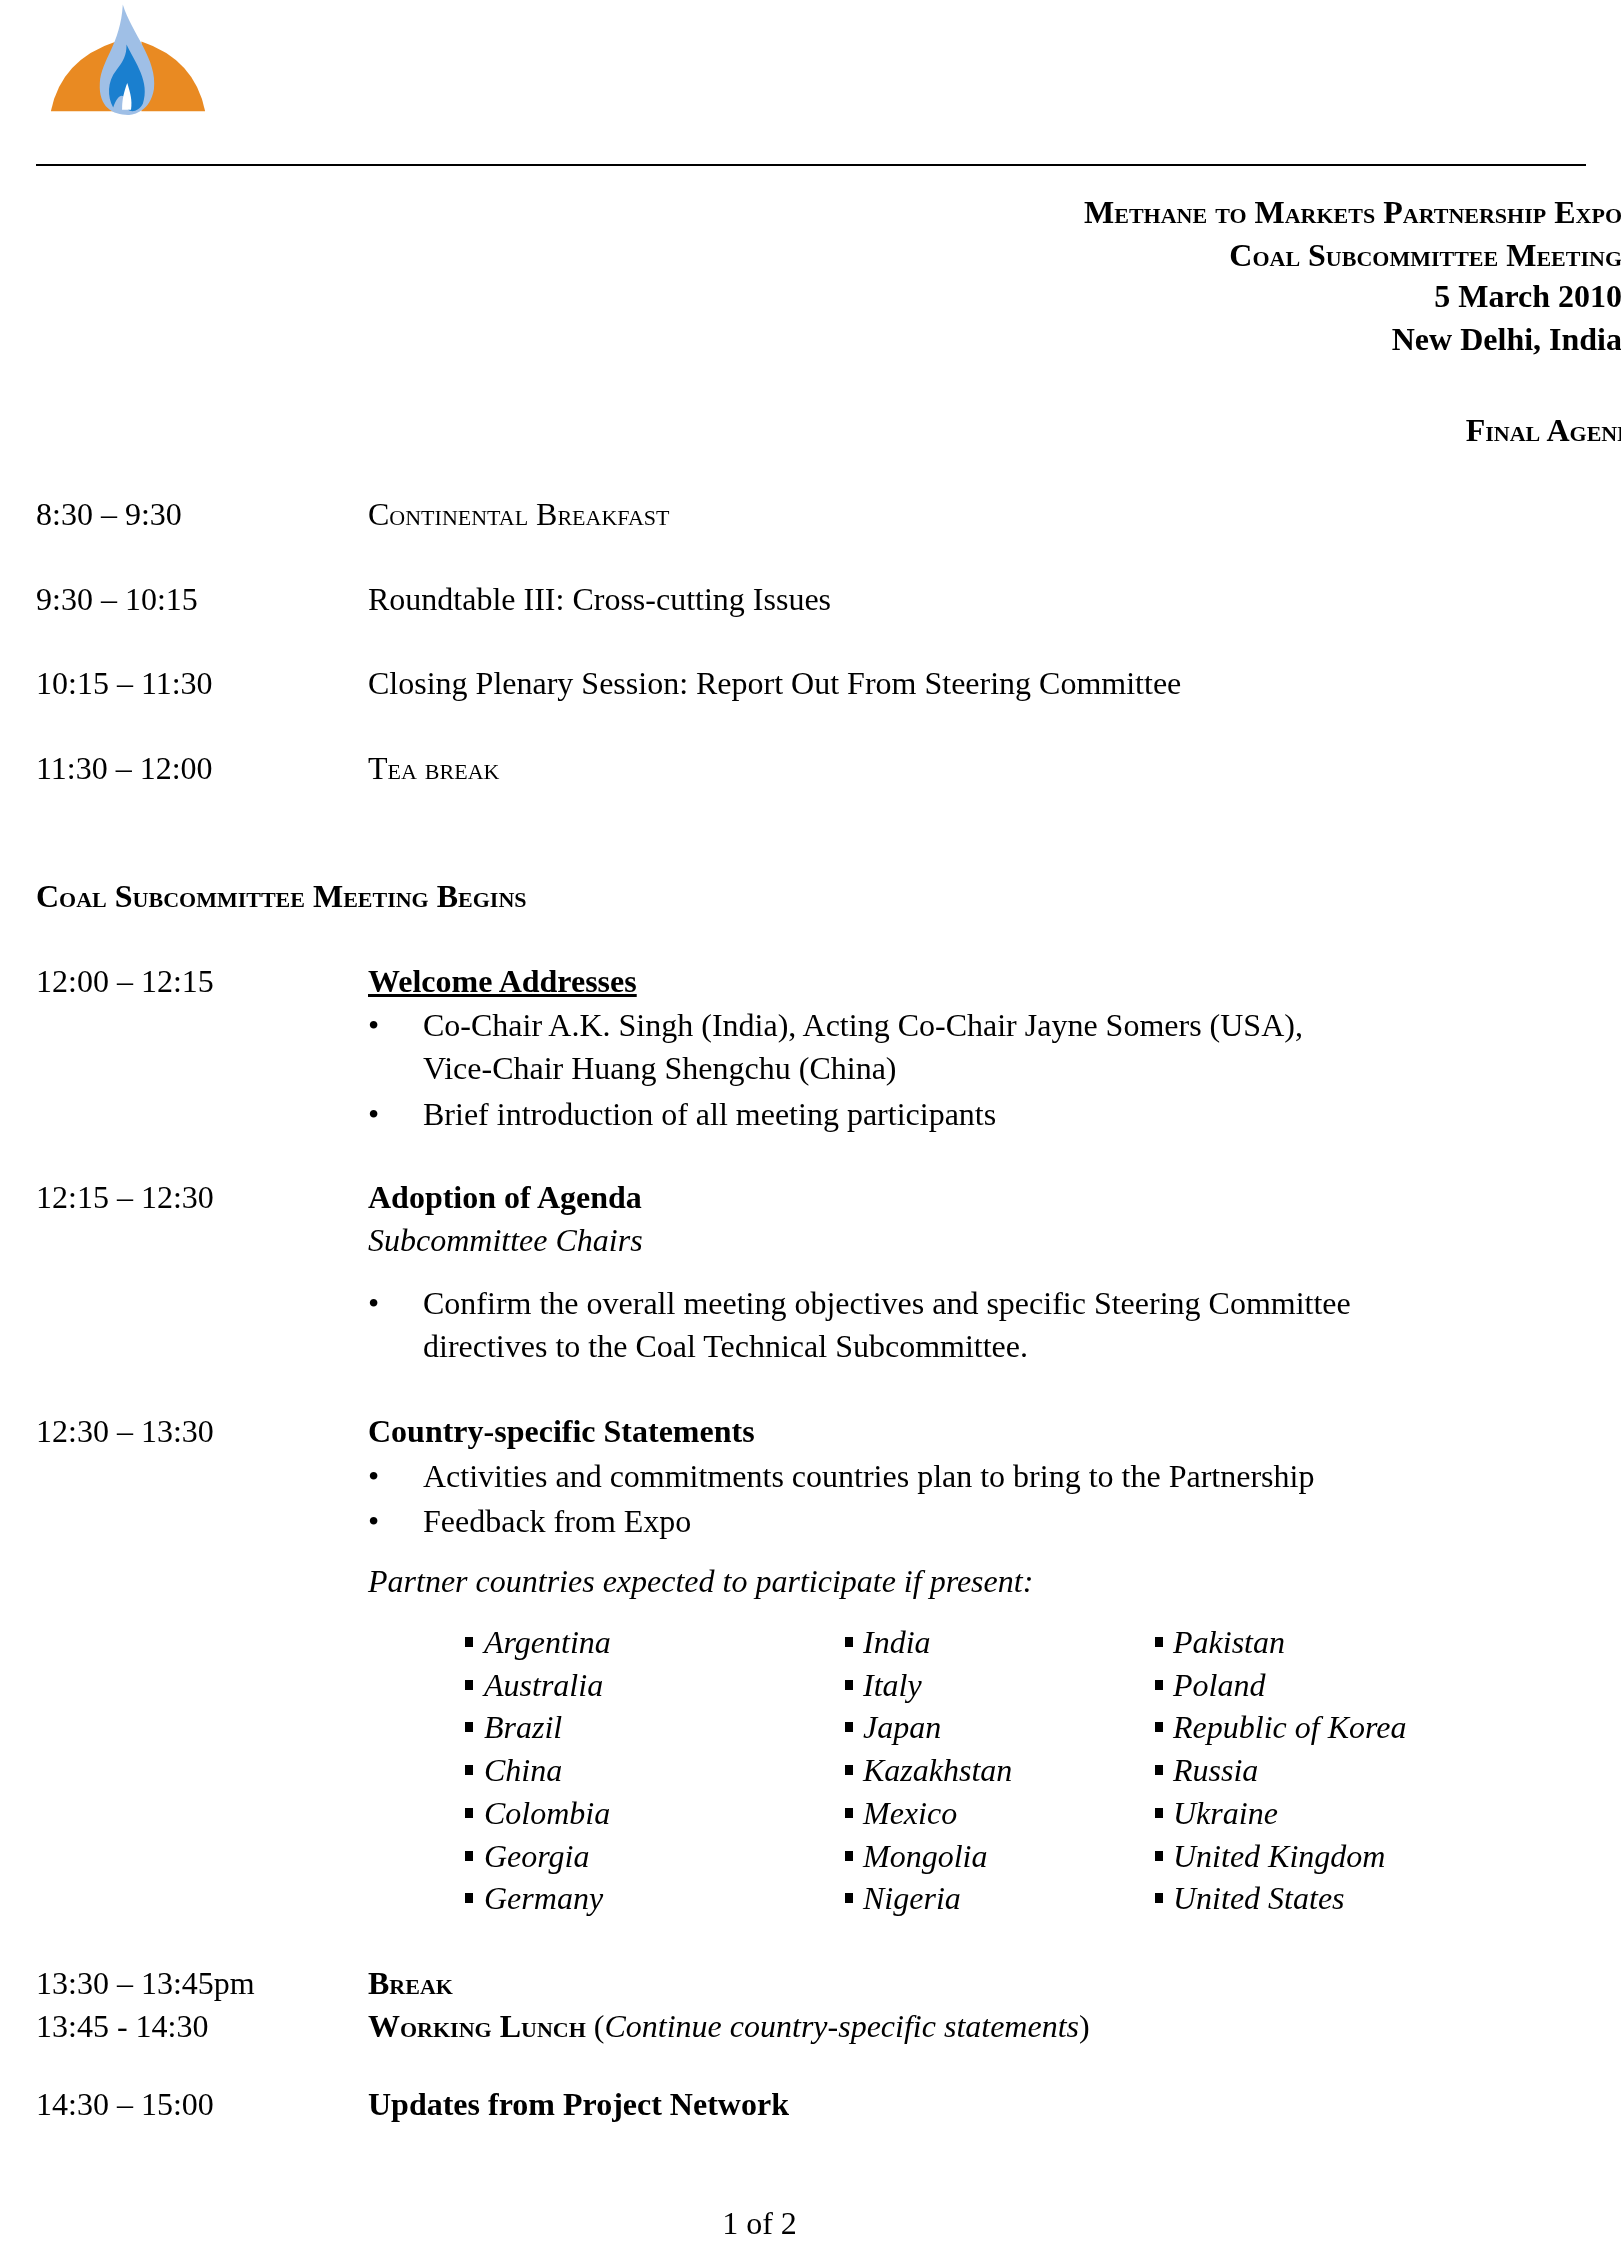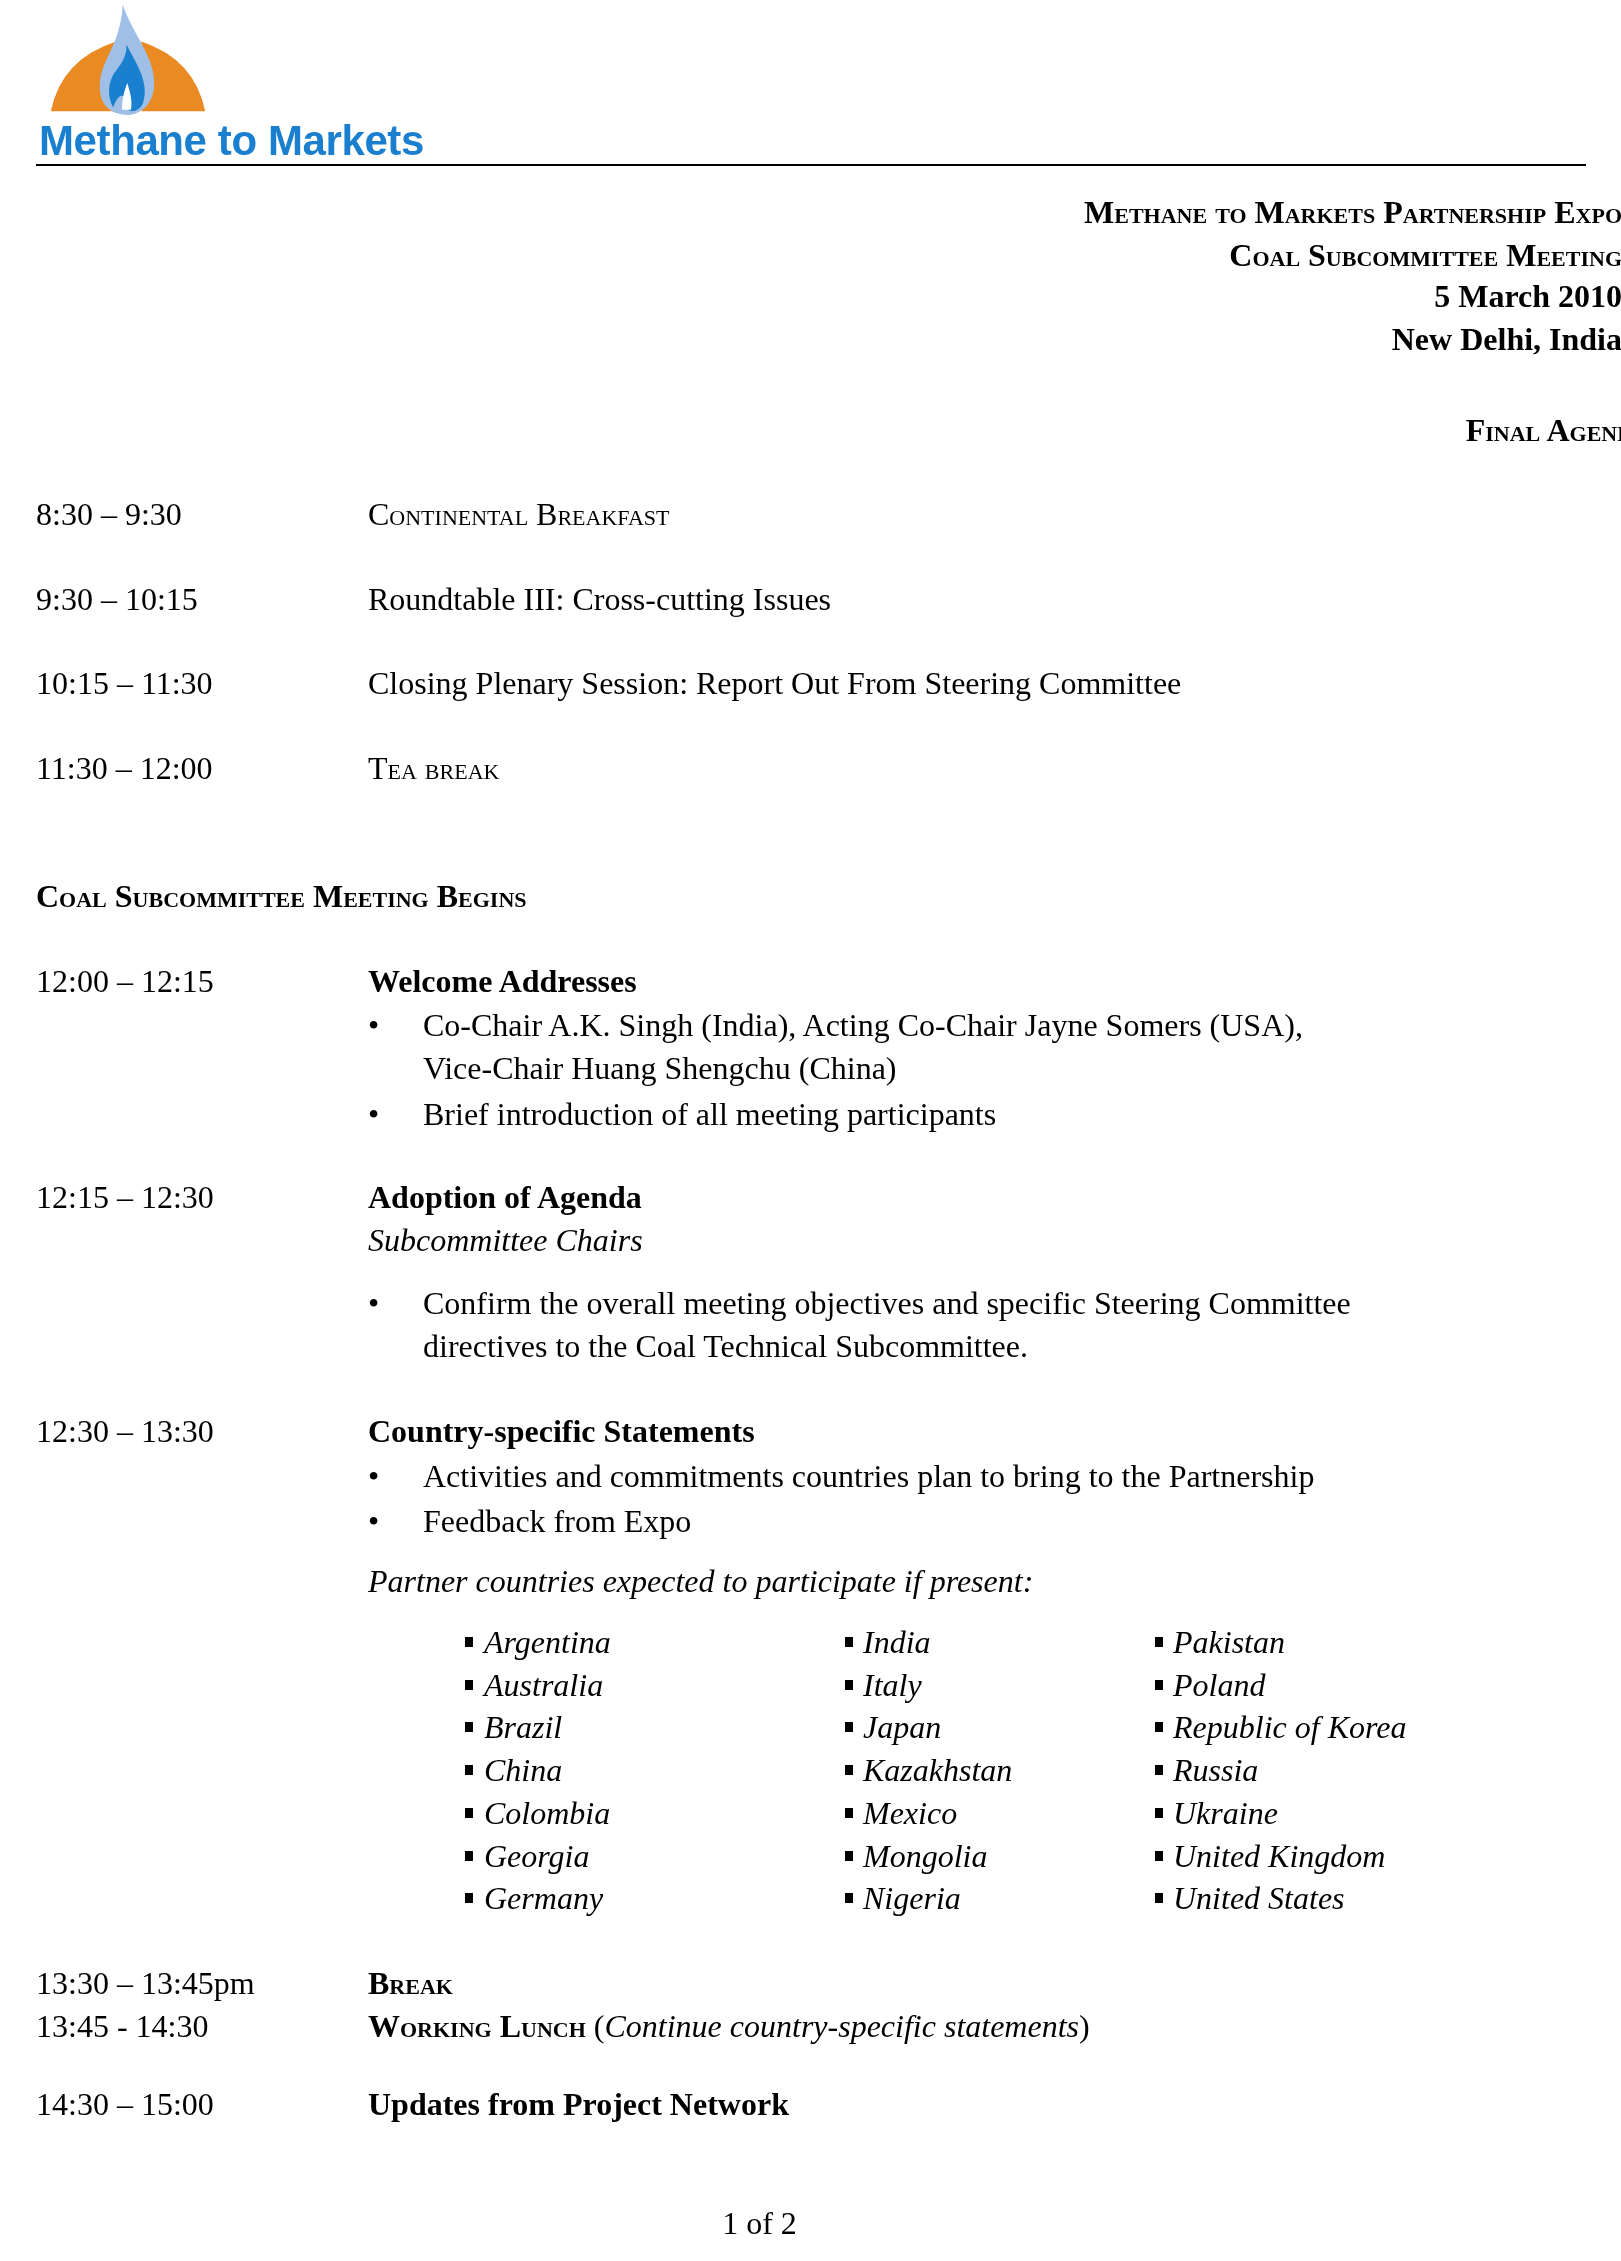--- a/index.html
+++ b/index.html
@@ -26,21 +26,20 @@
 <body>
 
 <div class="abs logo">
   <svg width="178" height="115" viewBox="0 0 240 155" style="position:absolute;left:0;top:0;">
     <path d="M16 150 Q30 80 104 56 L104 150 Z" fill="#e98a22"></path>
     <path d="M224 150 Q210 80 138 56 L138 150 Z" fill="#e98a22"></path>
     <path d="M113 6 C125 45 160 80 155 120 C150 150 128 155 120 155 C100 155 80 145 82 112 C84 80 110 60 113 6 Z" fill="#9fbfe6"></path>
     <path d="M118 60 C130 85 150 110 140 140 C135 150 125 152 120 148 C118 130 110 118 100 145 C92 130 92 110 104 95 C114 82 118 75 118 60 Z" fill="#1a7fcf"></path>
     <path d="M119 112 C123 125 126 135 124 148 L112 148 C112 135 114 125 119 112 Z" fill="#ffffff"></path>
   </svg>
-  <div class="logo-text">Methane to Markets</div>
 </div>
 
 <div class="abs rule"></div>
 
 <div class="abs center sc" style="top:196px;">Methane to Markets Partnership Expo</div>
 <div class="abs center sc" style="top:239px;">Coal Subcommittee Meeting</div>
 <div class="abs center" style="top:280px;">5 March 2010</div>
 <div class="abs center" style="top:323px;">New Delhi, India</div>
 <div class="abs center sc" style="top:414px;padding-left:27px;">Final Agenda</div>
 
@@ -58,21 +57,21 @@
 </div>
 <div>
   <div class="abs time" style="top:752px;">11:30 – 12:00</div>
   <div class="abs content sc" style="top:752px;">Tea break</div>
 </div>
 
 <div class="abs time bold sc" style="top:880px;">Coal Subcommittee Meeting Begins</div>
 
 <div>
   <div class="abs time" style="top:965px;">12:00 – 12:15</div>
-  <div class="abs content bold" style="top:965px;">Welcome Addresses</div>
+  <div class="abs content bold" style="top:965px;text-decoration:underline;">Welcome Addresses</div>
   <div class="bullet" style="top:1009px;">•</div>
   <div class="abs btext" style="top:1009px;">Co-Chair A.K. Singh (India), Acting Co-Chair Jayne Somers (USA),</div>
   <div class="abs btext" style="top:1052px;">Vice-Chair Huang Shengchu (China)</div>
   <div class="bullet" style="top:1098px;">•</div>
   <div class="abs btext" style="top:1098px;">Brief introduction of all meeting participants</div>
 </div>
 
 <div>
   <div class="abs time" style="top:1181px;">12:15 – 12:30</div>
   <div class="abs content bold" style="top:1181px;">Adoption of Agenda</div>

